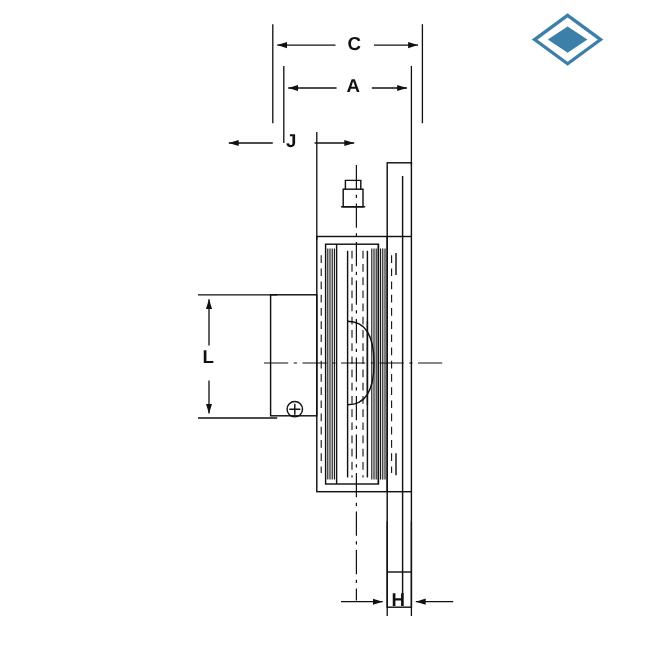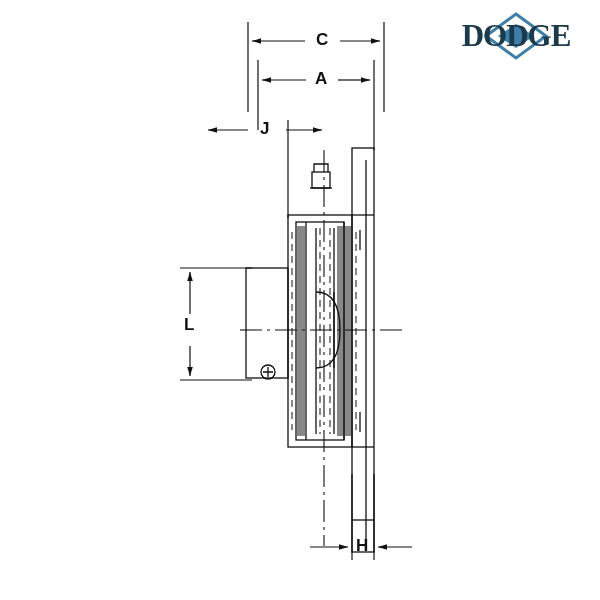--- a/index.html
+++ b/index.html
@@ -169,17 +169,14 @@
   <div class="dim-label" style="left:316px; top:30px;">C</div>
 
   <div class="dim-label" style="left:315px; top:69px;">A</div>
 
   <div class="dim-label" style="left:260px; top:119px;">J</div>
 
   <div class="dim-label" style="left:184px; top:315px;">L</div>
 
   <div class="dim-label" style="left:356px; top:536px;">H</div>
 
-  <div class="logo">
-    <div class="logo-text">DODGE</div>
-  </div>
 
 </div>
 
 </body></html>

